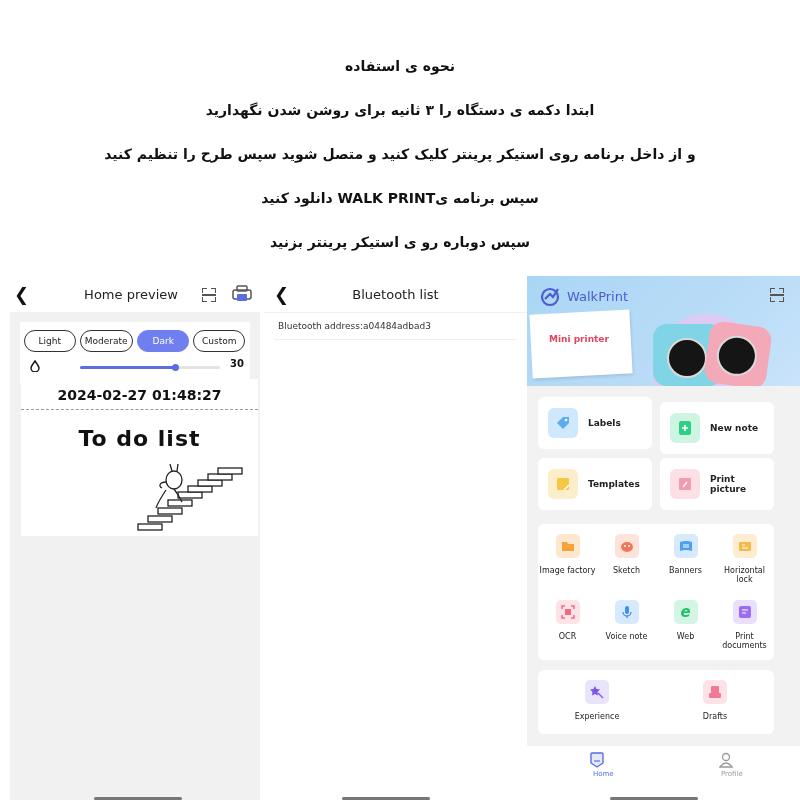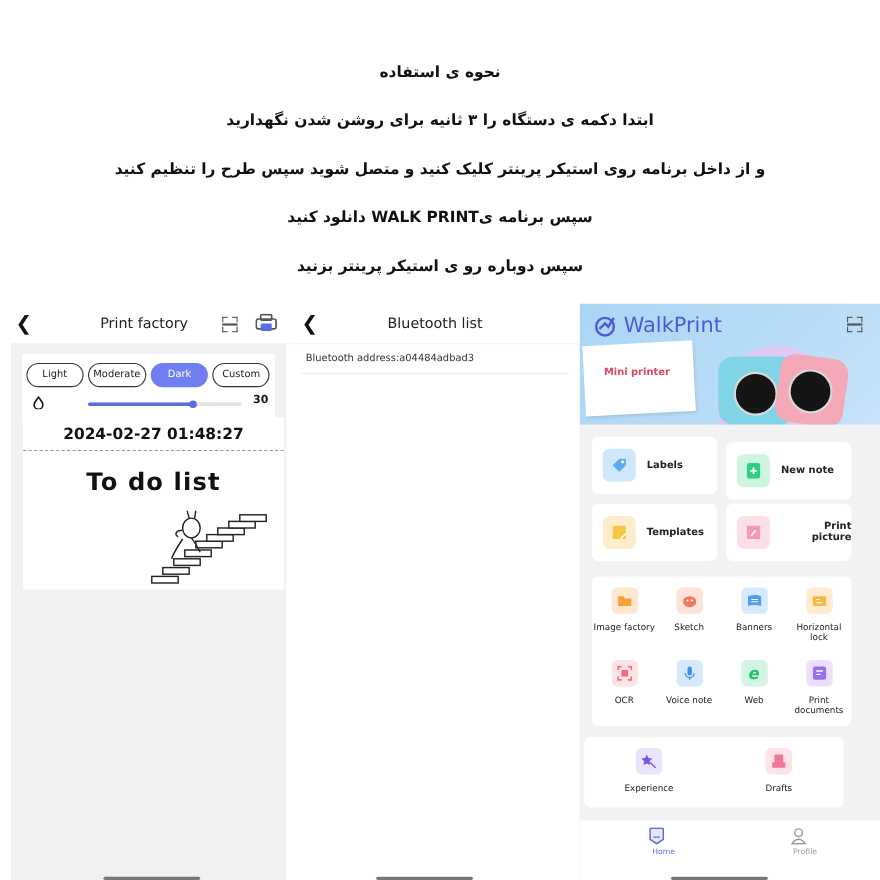--- a/index.html
+++ b/index.html
@@ -50,33 +50,33 @@
   
   .bt-item { padding: 4px 14px 0 14px; }
   .bt-name { font-size: 12px; font-weight: bold; color: #222; padding-top: 2px; }
   .bt-addr { font-size: 9px; color: #333; margin-top: 4px; }
   .bt-sep { margin: 8px 10px 0 10px; border-top: 1px solid #eee; }
   .mid-topline { border-top: 1px solid #f0f0f0; margin-top: 0; }
 
   
   .banner { position: relative; height: 110px; background: linear-gradient(135deg,#a9d6f5 0%,#b9dcf7 60%,#c9e3fa 100%); overflow: hidden; }
   .brand { position: absolute; left: 12px; top: 9px; display: flex; align-items: center; gap: 6px; }
-  .brand-name { font-size: 19px; color: #4b5bd3; }
+  .brand-name { font-size: 13px; color: #4b5bd3; }
   .note-card { position: absolute; left: 4px; top: 36px; width: 100px; height: 64px; background: #fff; transform: rotate(-3deg); box-shadow: 1px 2px 3px rgba(0,0,0,.1); }
   .note-text { position: absolute; left: 22px; top: 58px; font-size: 9px; color: #e0455f; font-weight: bold; }
   .blob { position: absolute; left: 125px; top: 38px; width: 110px; height: 110px; border-radius: 50%; background: #e6c7f1; opacity: .8; }
   .printer-blue { position: absolute; left: 126px; top: 48px; width: 70px; height: 62px; border-radius: 14px; background: #7fd5e6; }
   .printer-pink { position: absolute; left: 180px; top: 48px; width: 62px; height: 62px; border-radius: 14px; background: #f4a9b8; transform: rotate(8deg); }
   .lens { position: absolute; border-radius: 50%; background: #151515; border: 2px solid #d9d9d9; }
   .right-scan { right: 16px; top: 12px; }
 
   .card { position: absolute; background: #fff; border-radius: 6px; }
   .big-tile { display: flex; align-items: center; gap: 10px; padding-left: 10px; }
   .ico-box { width: 30px; height: 30px; border-radius: 6px; display: flex; align-items: center; justify-content: center; }
-  .tile-label { font-size: 9px; color: #222; font-weight: bold; text-align: right; }
+  .tile-label { font-size: 9px; color: #222; font-weight: bold; }
 
   .grid8 { display: grid; grid-template-columns: repeat(4, 1fr); }
   .cell { display: flex; flex-direction: column; align-items: center; padding-top: 10px; height: 66px; }
   .cell .ico-box { width: 24px; height: 24px; border-radius: 5px; }
   .cell-label { font-size: 8px; color: #222; margin-top: 8px; text-align: center; line-height: 9px; }
 
   .bottom-nav { position: absolute; left: 0; top: 470px; width: 273px; height: 54px; background: #fff; }
   .nav-item { position: absolute; top: 6px; display: flex; flex-direction: column; align-items: center; }
   .nav-label { font-size: 7px; margin-top: 2px; padding-left: 12px; }
 
@@ -89,21 +89,21 @@
   <div class="line title">نحوه ی استفاده</div>
   <div class="line">ابتدا  دکمه ی دستگاه را ۳ ثانیه برای روشن شدن نگهدارید</div>
   <div class="line">و از داخل برنامه روی استیکر پرینتر کلیک کنید و متصل شوید سپس  طرح را تنظیم کنید</div>
   <div class="line">سپس برنامه یWALK PRINT  دانلود کنید</div>
   <div class="line">سپس دوباره رو ی استیکر پرینتر بزنید</div>
 </div>
 
 <div class="panel panel-left">
   <div class="topbar">
     <span class="back">❮</span>
-    <span class="title">Print factory</span>
+    <span class="title">Home preview</span>
     <span class="scan-ic" style="left:202px;top:12px;">
         <i class="tl"></i>
         <i class="tr"></i>
         <i class="bl"></i>
         <i class="br"></i>
         <b></b>
       </span>
     <svg style="position:absolute;left:232px;top:9px;" width="20" height="18" viewBox="0 0 20 18">
       <rect x="5" y="1" width="10" height="5" rx="1" fill="none" stroke="#555" stroke-width="1.5"></rect>
       <rect x="1" y="5" width="18" height="9" rx="2" fill="none" stroke="#555" stroke-width="1.5"></rect>
@@ -300,21 +300,21 @@
             <svg width="14" height="14" viewBox="0 0 14 14">
               <rect x="1" y="1" width="12" height="12" rx="2" fill="#9a6ef0"></rect>
               <path d="M4 5h6M4 8h4" stroke="#fff" stroke-width="1.2"></path>
             </svg>
           </div>
         <span class="cell-label">Print documents</span>
       </div>
     </div>
   </div>
 
-  <div class="card" style="left:4px;top:394px;width:236px;height:64px;display:flex;">
+  <div class="card" style="left:11px;top:394px;width:236px;height:64px;display:flex;">
     <div class="cell" style="flex:1;height:64px;">
       <div class="ico-box" style="background:#e9e3fb;">
           <svg width="14" height="14" viewBox="0 0 14 14">
             <path d="M5 1 L6.5 4 L10 4.5 L7.5 7 L8 10.5 L5 9 L2 10.5 L2.5 7 L0 4.5 L3.5 4Z" fill="#7a55e8"></path>
             <path d="M8 8 L13 13" stroke="#7a55e8" stroke-width="1.3"></path>
           </svg>
         </div>
       <span class="cell-label">Experience</span>
     </div>
     <div class="cell" style="flex:1;height:64px;">

